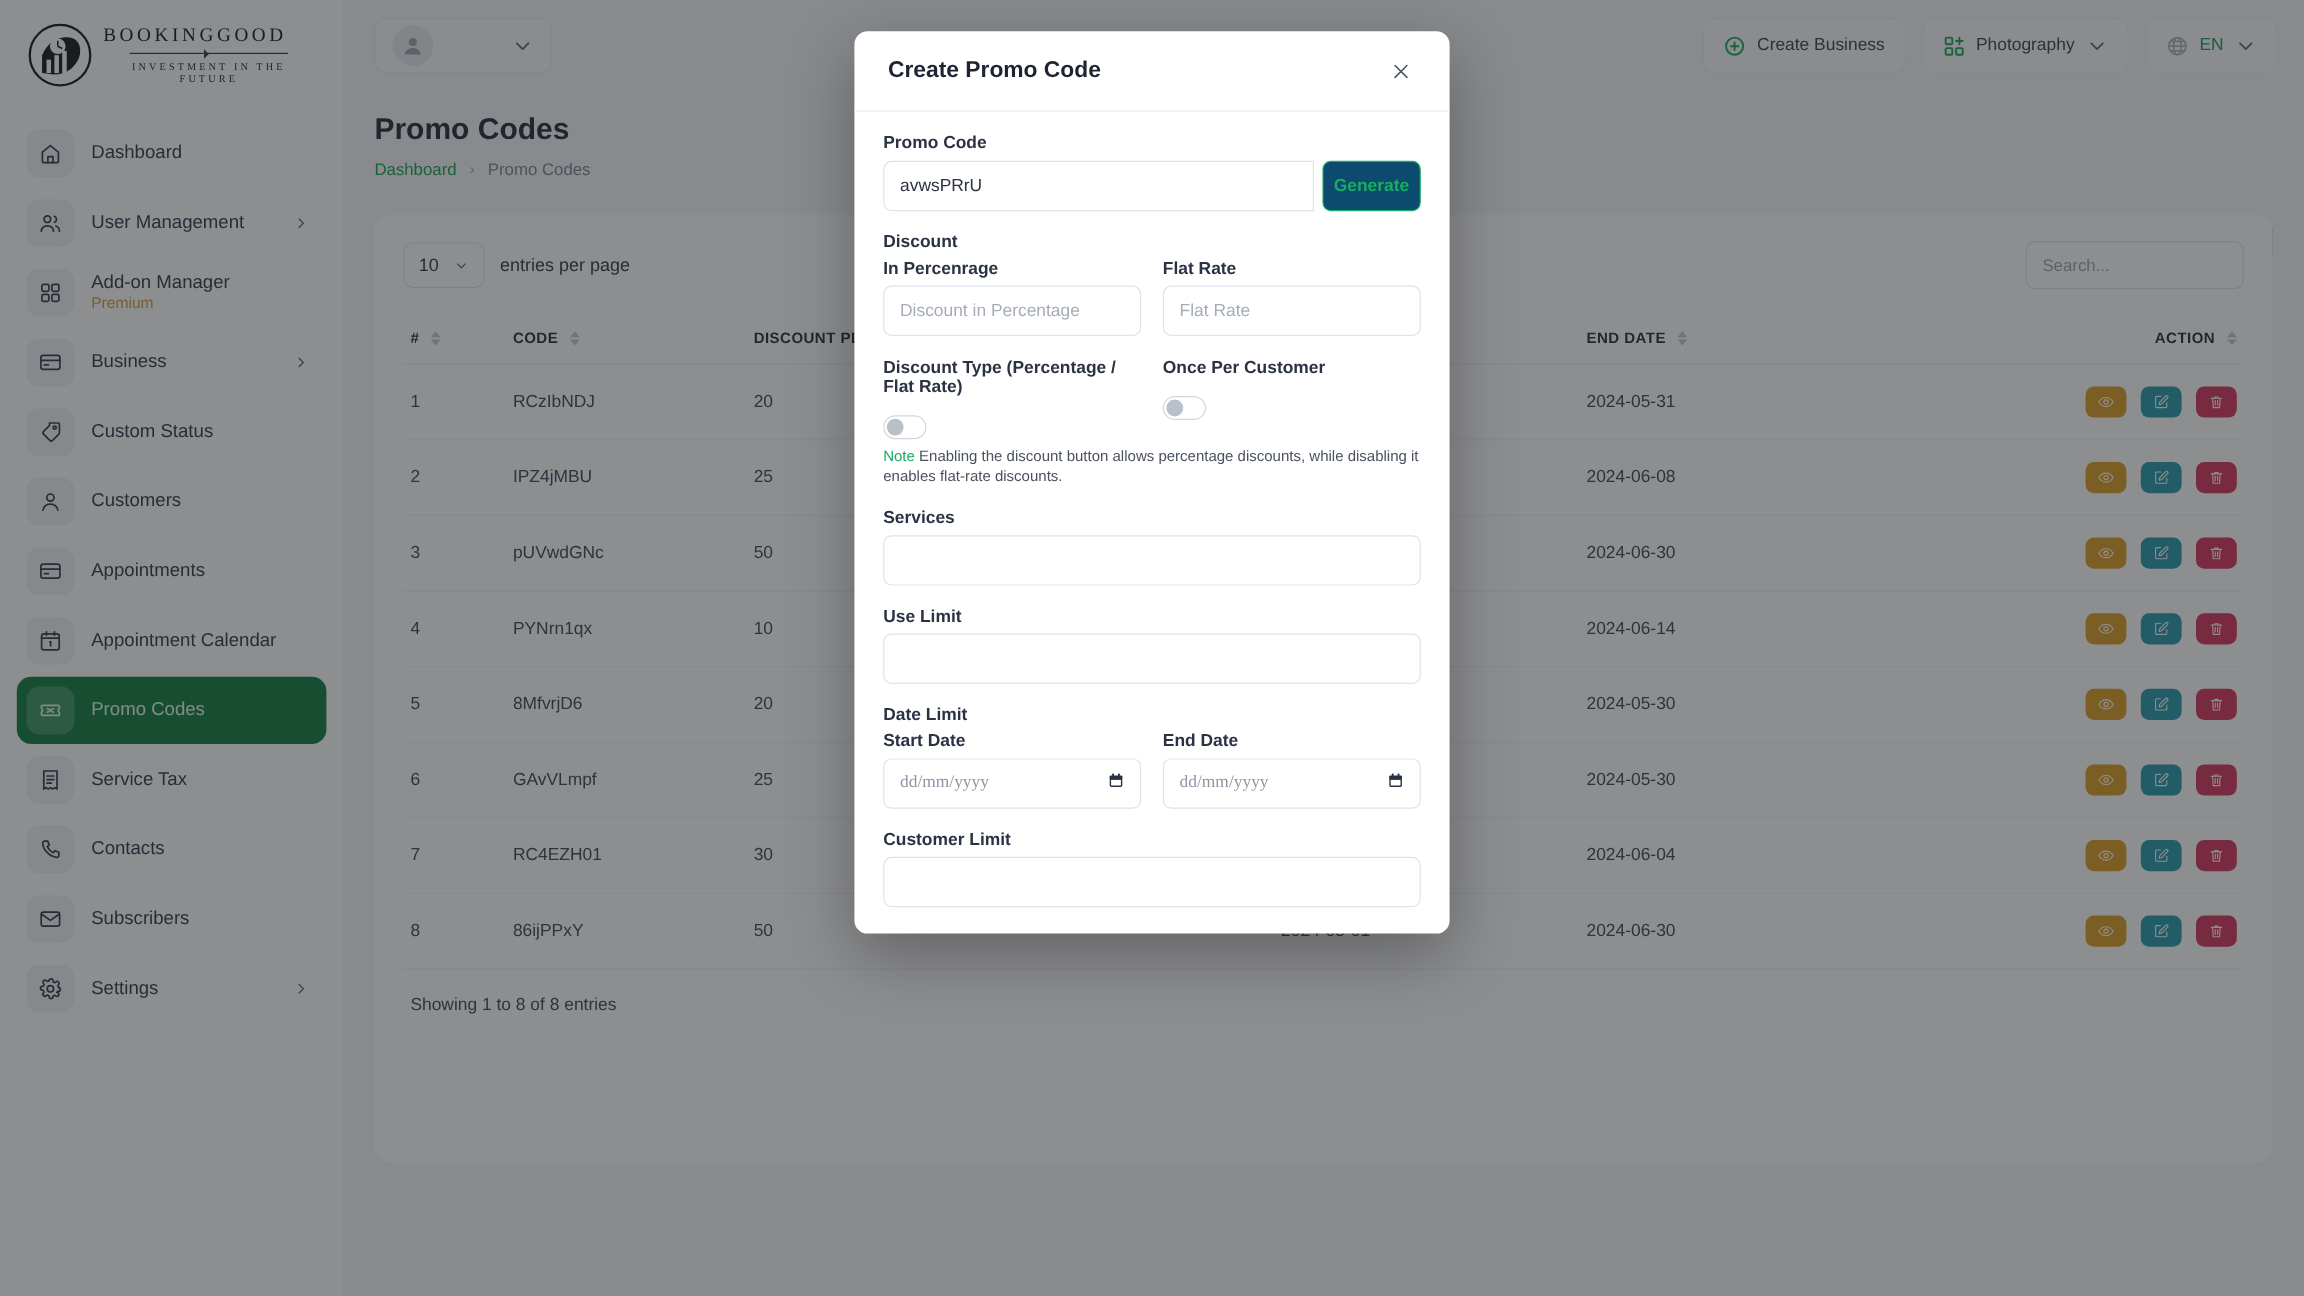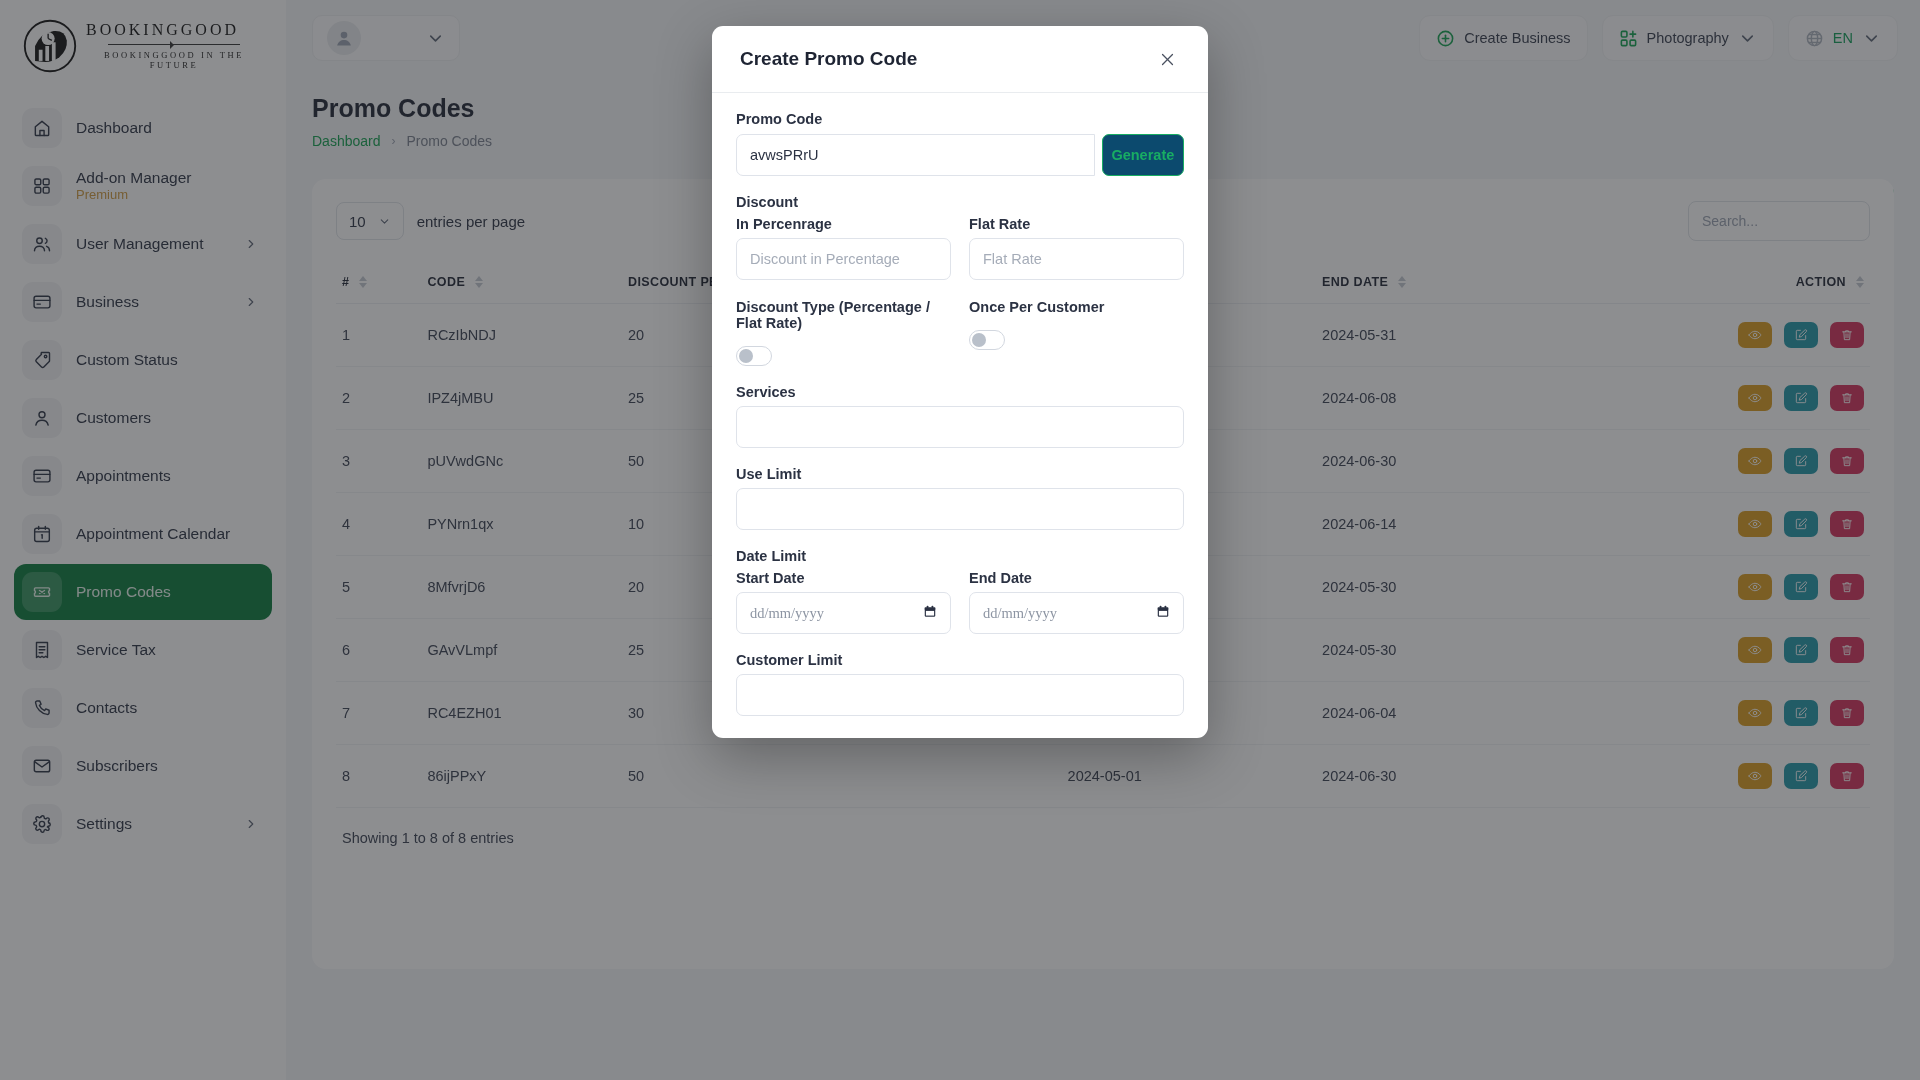--- a/index.html
+++ b/index.html
@@ -254,60 +254,60 @@
           <rect x="18" y="34" width="4" height="12" fill="#fff"></rect>
           <rect x="25" y="30" width="4" height="16" fill="#fff"></rect>
           <rect x="32" y="26" width="4" height="20" fill="#fff"></rect>
           <circle cx="28" cy="22" r="7" fill="#fff"></circle>
           <path d="M28 22 L28 17 M28 22 L32 24" stroke="#111" stroke-width="1.4" fill="none"></path>
         </svg>
       </span>
       <span class="logo-text">
         <span class="logo-title">BOOKINGGOOD</span>
         <span class="logo-rule"></span>
-        <span class="logo-sub">BOOKINGGOOD IN THE FUTURE</span>
+        <span class="logo-sub">INVESTMENT IN THE FUTURE</span>
       </span>
     </div>
     <nav class="nav" id="nav">
         <div class="nav-item">
        <span class="nav-icon">
          <svg viewBox="0 0 24 24">
               <path d="M4 10.5 12 4l8 6.5V20a1 1 0 0 1-1 1H5a1 1 0 0 1-1-1z"></path>
               <path d="M9.5 21v-6h5v6"></path>
             </svg>
        </span>
           <span class="nav-label">Dashboard</span>
+     </div>
+        <div class="nav-item">
+       <span class="nav-icon">
+         <svg viewBox="0 0 24 24">
+              <circle cx="9" cy="8" r="3.3"></circle>
+              <path d="M3 20c0-3.3 2.7-5.4 6-5.4s6 2.1 6 5.4"></path>
+              <path d="M16 5.2a3.2 3.2 0 0 1 0 6"></path>
+              <path d="M17.5 14.8c2 .7 3.5 2.5 3.5 5.2"></path>
+            </svg>
+       </span>
+          <span class="nav-label">User Management</span>
+          <svg class="chev" viewBox="0 0 24 24">
+            <polyline points="9 6 15 12 9 18"></polyline>
+          </svg>
      </div>
         <div class="nav-item">
        <span class="nav-icon">
          <svg viewBox="0 0 24 24">
               <rect x="3.5" y="3.5" width="7" height="7" rx="1.6"></rect>
               <rect x="13.5" y="3.5" width="7" height="7" rx="1.6"></rect>
               <rect x="3.5" y="13.5" width="7" height="7" rx="1.6"></rect>
               <rect x="13.5" y="13.5" width="7" height="7" rx="1.6"></rect>
             </svg>
        </span>
           <span class="nav-textcol">
             <span class="nav-label">Add-on Manager</span>
             <span class="nav-badge">Premium</span>
           </span>
-     </div>
-        <div class="nav-item">
-       <span class="nav-icon">
-         <svg viewBox="0 0 24 24">
-              <circle cx="9" cy="8" r="3.3"></circle>
-              <path d="M3 20c0-3.3 2.7-5.4 6-5.4s6 2.1 6 5.4"></path>
-              <path d="M16 5.2a3.2 3.2 0 0 1 0 6"></path>
-              <path d="M17.5 14.8c2 .7 3.5 2.5 3.5 5.2"></path>
-            </svg>
-       </span>
-          <span class="nav-label">User Management</span>
-          <svg class="chev" viewBox="0 0 24 24">
-            <polyline points="9 6 15 12 9 18"></polyline>
-          </svg>
      </div>
         <div class="nav-item">
        <span class="nav-icon">
          <svg viewBox="0 0 24 24">
               <rect x="2.5" y="5" width="19" height="14" rx="2.4"></rect>
               <line x1="2.5" y1="10" x2="21.5" y2="10"></line>
               <line x1="6" y1="14.5" x2="10" y2="14.5"></line>
             </svg>
        </span>
           <span class="nav-label">Business</span>
@@ -837,20 +837,23 @@
         <div class="f-col">
           <label class="f-label">Discount Type (Percentage / Flat Rate)</label>
           <span class="switch mt14"></span>
         </div>
         <div class="f-col">
           <label class="f-label">Once Per Customer</label>
           <span class="switch mt14"></span>
         </div>
       </div>
 
+      <p class="note">
+        <span class="k">Note</span><span> Enabling the discount button allows percentage discounts, while disabling it enables flat-rate discounts.</span>
+      </p>
 
       <div class="f-sec">Services</div>
       <input class="f-input mt6" value="" style="">
 
       <div class="f-sec">Use Limit</div>
       <input class="f-input mt6" value="" style="">
 
       <div class="f-sec">Date Limit</div>
 
       <div class="f-row mt6">

